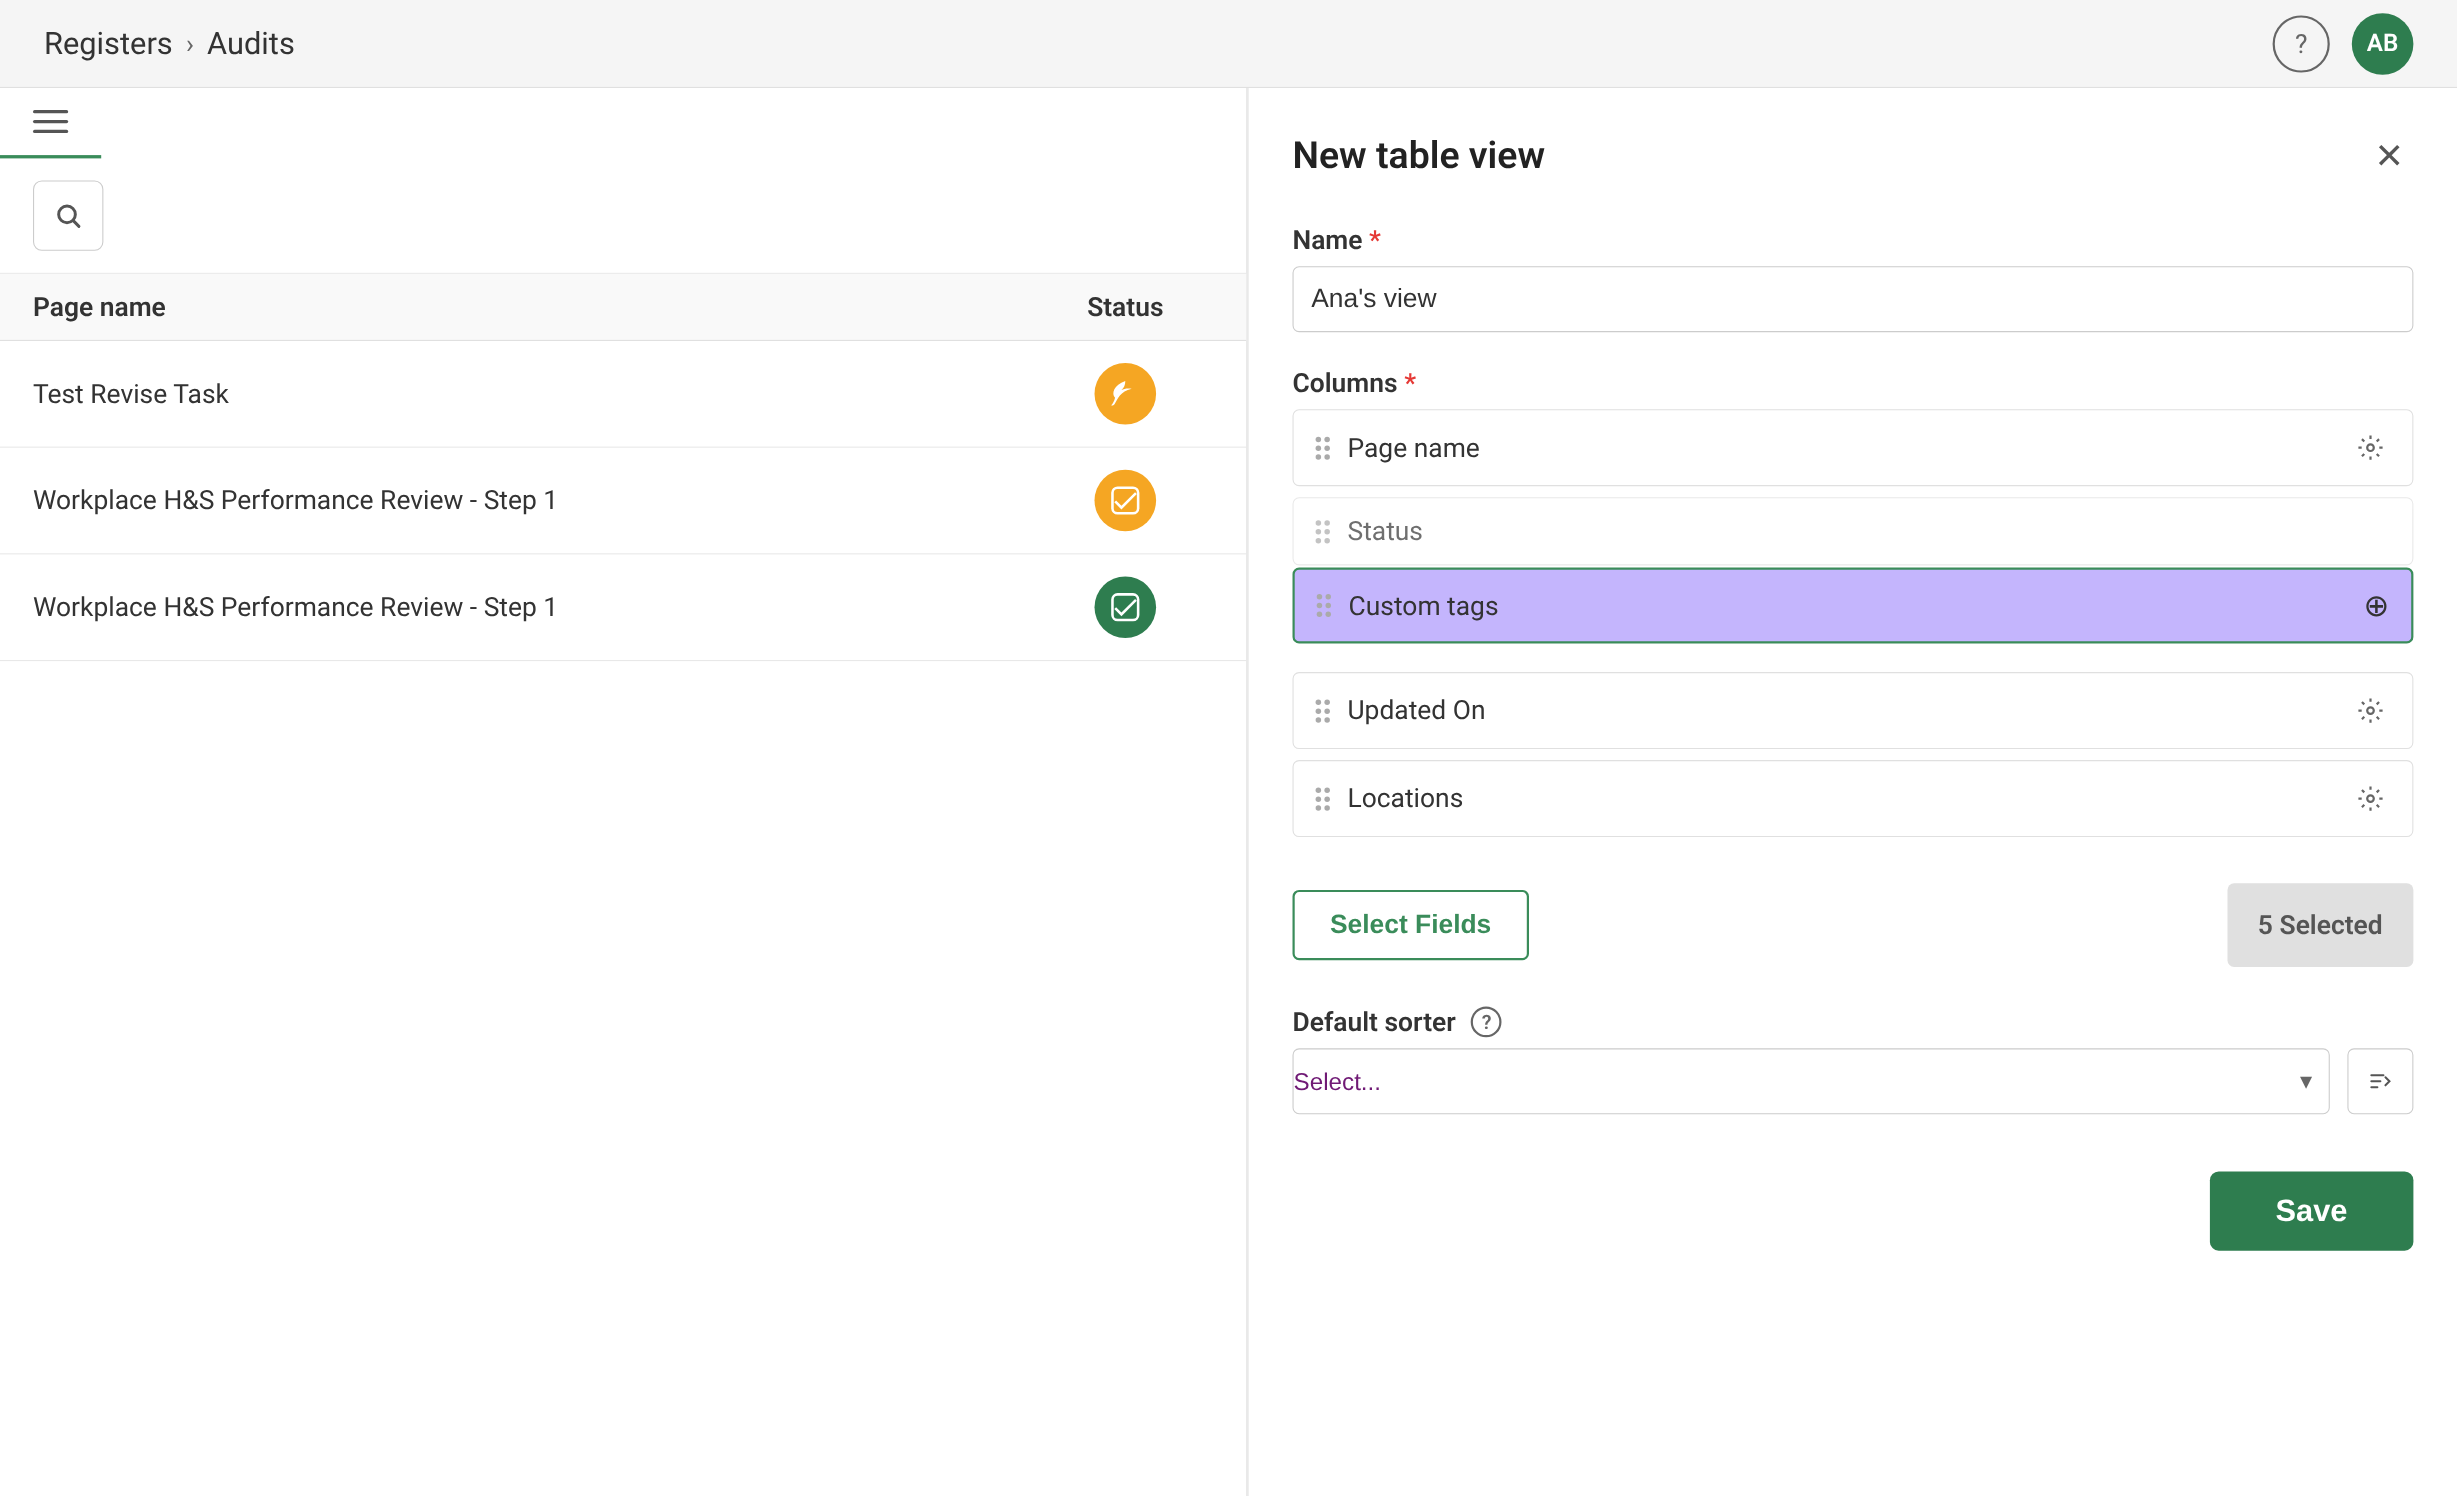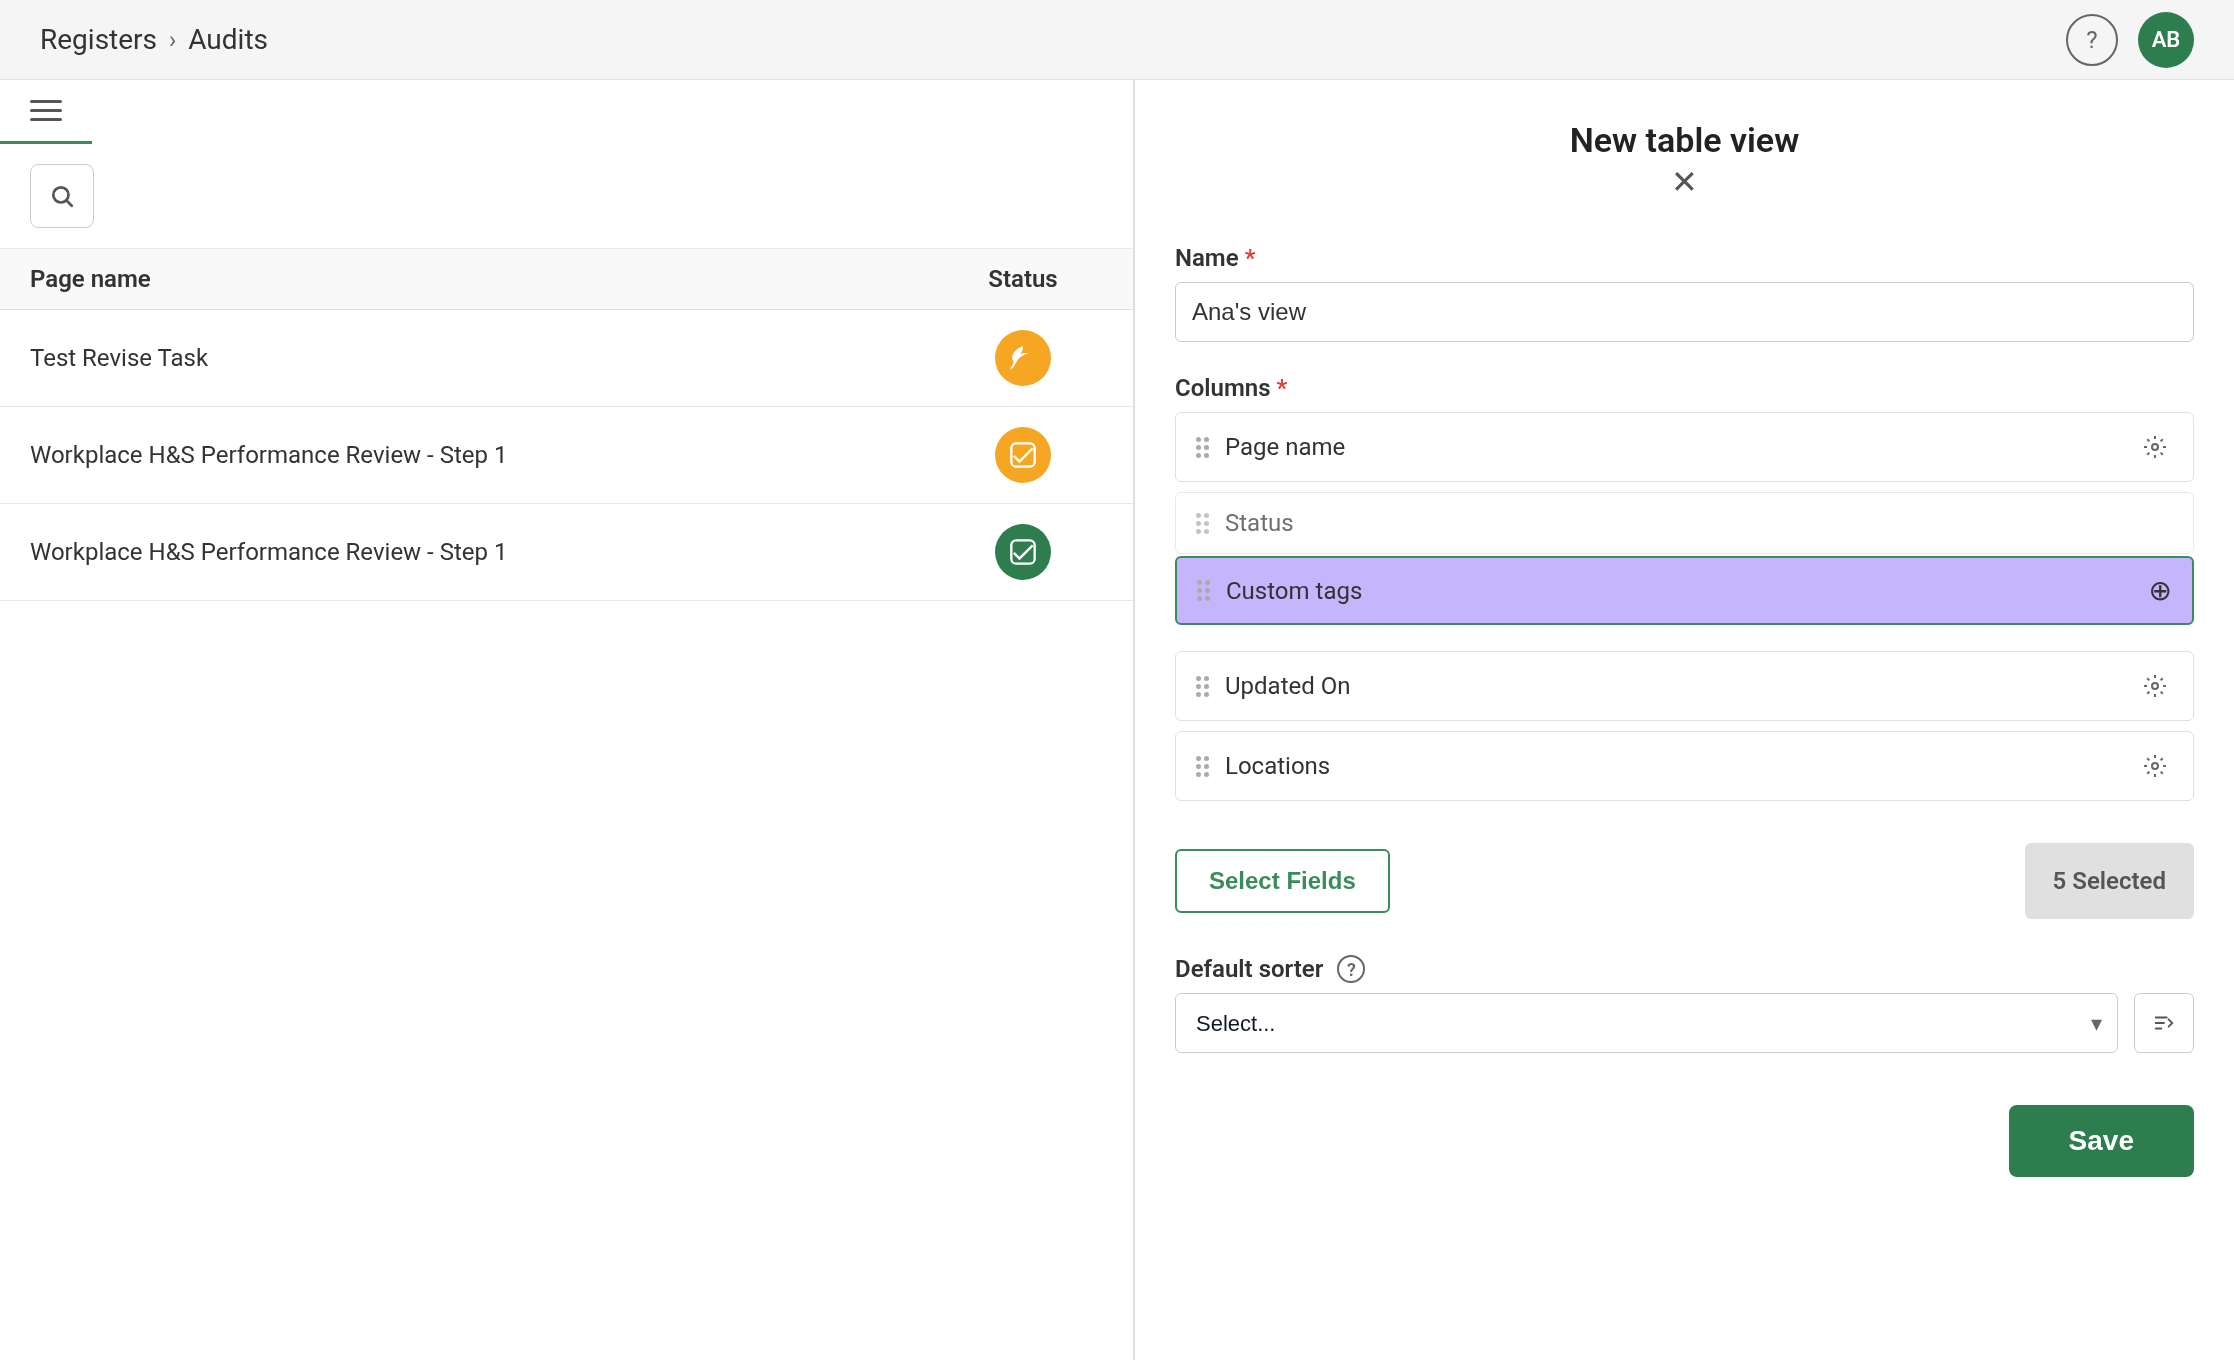--- a/index.html
+++ b/index.html
@@ -172,21 +172,20 @@
       flex-direction: column;
       border-left: 1px solid #e0e0e0;
       padding: 40px;
       overflow-y: auto;
     }
     .panel-header {
       display: flex;
       align-items: center;
       justify-content: space-between;
       margin-bottom: 40px;
-      flex-direction: column;
     }
     .panel-title {
       font-size: 34px;
       font-weight: 600;
       color: #222;
     }
     .close-btn {
       width: 44px;
       height: 44px;
       display: flex;
@@ -326,23 +325,23 @@
     }
     .sorter-select-wrapper {
       flex: 1;
       position: relative;
     }
     .sorter-select-wrapper select {
       width: 100%;
       height: 60px;
       border: 1px solid #ccc;
       border-radius: 6px;
-      padding: 0 20px;
+      padding: 0 0;
       font-size: 22px;
-      color: #0f172a;
+      color: #701a75;
       background: white;
       appearance: none;
       cursor: pointer;
     }
     .sorter-select-chevron {
       position: absolute;
       right: 16px;
       top: 50%;
       transform: translateY(-50%);
       font-size: 22px;

